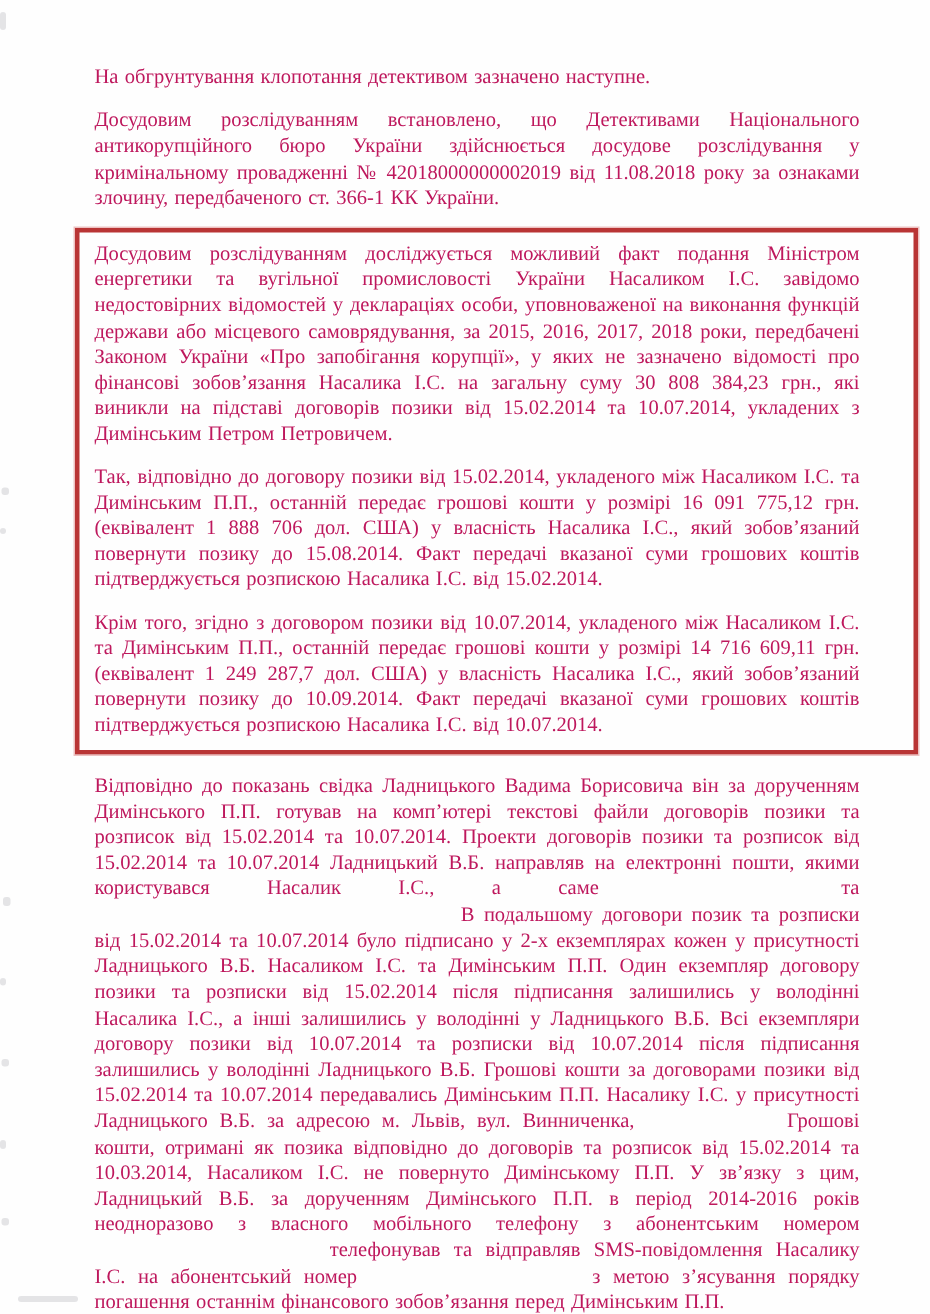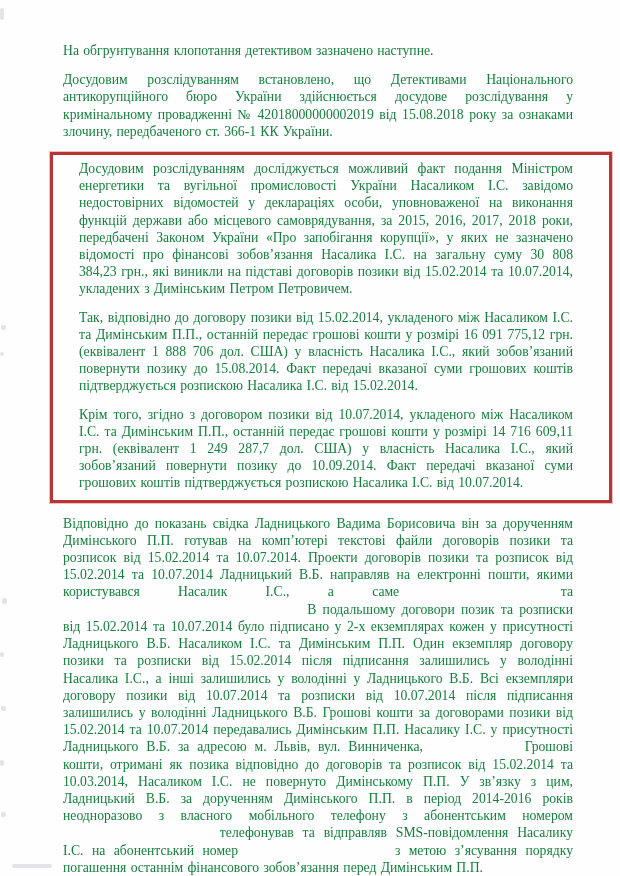--- a/index.html
+++ b/index.html
@@ -10,35 +10,35 @@
   .page {
     position: relative;
     width: 620px;
     height: 876px;
     box-sizing: border-box;
     background: #fefefe;
     padding: 42px 47px 0 63px;
     font-family: "Liberation Serif", "DejaVu Serif", serif;
     font-size: 13.7px;
     line-height: 17.2px;
-    color: #15803d;
+    color: #be185d;
     text-align: justify;
     overflow: hidden;
     word-spacing: 0.06em;
   }
   .para {
     margin: 0 0 12px 0;
   }
   .highlight-box {
     border: 3px solid #b93535;
     box-shadow: 0 0 0 1px rgba(217, 120, 120, 0.45);
     margin: 6px -39px 12px -13px;
     padding: 5px 36px 8px 10px;
   }
-  .highlight-box .para { margin: 0 0 11px 16px; }
+  .highlight-box .para { margin: 0 0 11px 0; }
   .highlight-box .para.last { margin-bottom: 0; }
   .redact {
     display: inline-block;
     height: 2px;
     vertical-align: baseline;
   }
   .redact.w-email1 { width: 85px; }
   .redact.w-email2 { width: 238px; }
   .redact.w-addr   { width: 86px; }
   .redact.w-phone1 { width: 148px; }
@@ -59,21 +59,21 @@
   <div class="noise" style="left:0; top:352px; width:4px; height:4px;"></div>
   <div class="noise" style="left:2px; top:598px; width:5px; height:6px;"></div>
   <div class="noise" style="left:0; top:652px; width:4px; height:5px;"></div>
   <div class="noise" style="left:1px; top:706px; width:5px; height:5px;"></div>
   <div class="noise" style="left:0; top:760px; width:4px; height:6px;"></div>
   <div class="noise" style="left:1px; top:812px; width:5px; height:5px;"></div>
   <div class="noise" style="left:12px; top:864px; width:40px; height:4px;"></div>
 
   <p class="para">На обгрунтування клопотання детективом зазначено наступне.</p>
 
-  <p class="para">Досудовим розслідуванням встановлено, що Детективами Національного антикорупційного бюро України здійснюється досудове розслідування у кримінальному провадженні № 42018000000002019 від 15.08.2018 року за ознаками злочину, передбаченого ст. 366-1 КК України.</p>
+  <p class="para">Досудовим розслідуванням встановлено, що Детективами Національного антикорупційного бюро України здійснюється досудове розслідування у кримінальному провадженні № 42018000000002019 від 11.08.2018 року за ознаками злочину, передбаченого ст. 366-1 КК України.</p>
 
   <div class="highlight-box">
     <p class="para">Досудовим розслідуванням досліджується можливий факт подання Міністром енергетики та вугільної промисловості України Насаликом І.С. завідомо недостовірних відомостей у деклараціях особи, уповноваженої на виконання функцій держави або місцевого самоврядування, за 2015, 2016, 2017, 2018 роки, передбачені Законом України «Про запобігання корупції», у яких не зазначено відомості про фінансові зобов’язання Насалика І.С. на загальну суму 30 808 384,23 грн., які виникли на підставі договорів позики від 15.02.2014 та 10.07.2014, укладених з Димінським Петром Петровичем.</p>
     <p class="para">Так, відповідно до договору позики від 15.02.2014, укладеного між Насаликом І.С. та Димінським П.П., останній передає грошові кошти у розмірі 16 091 775,12 грн. (еквівалент 1 888 706 дол. США) у власність Насалика І.С., який зобов’язаний повернути позику до 15.08.2014. Факт передачі вказаної суми грошових коштів підтверджується розпискою Насалика І.С. від 15.02.2014.</p>
     <p class="para last">Крім того, згідно з договором позики від 10.07.2014, укладеного між Насаликом І.С. та Димінським П.П., останній передає грошові кошти у розмірі 14 716 609,11 грн. (еквівалент 1 249 287,7 дол. США) у власність Насалика І.С., який зобов’язаний повернути позику до 10.09.2014. Факт передачі вказаної суми грошових коштів підтверджується розпискою Насалика І.С. від 10.07.2014.</p>
   </div>
 
   <p class="para">
     <span>Відповідно до показань свідка Ладницького Вадима Борисовича він за дорученням Димінського П.П. готував на комп’ютері текстові файли договорів позики та розписок від 15.02.2014 та 10.07.2014. Проекти договорів позики та розписок від 15.02.2014 та 10.07.2014 Ладницький В.Б. направляв на електронні пошти, якими користувався Насалик І.С., а саме</span>
     <span class="redact w-email1"></span>

